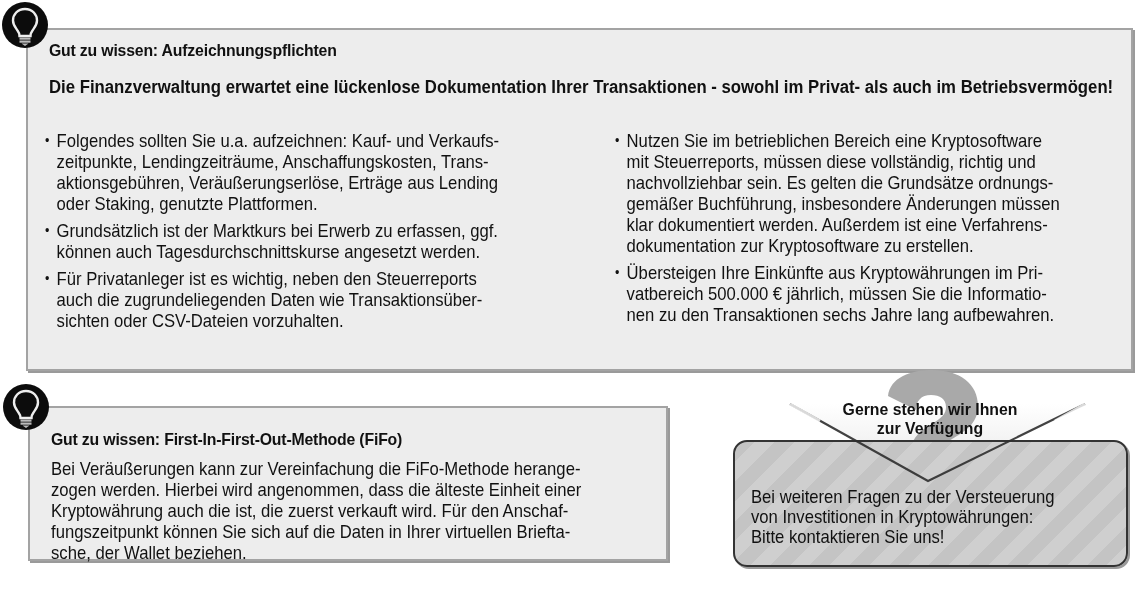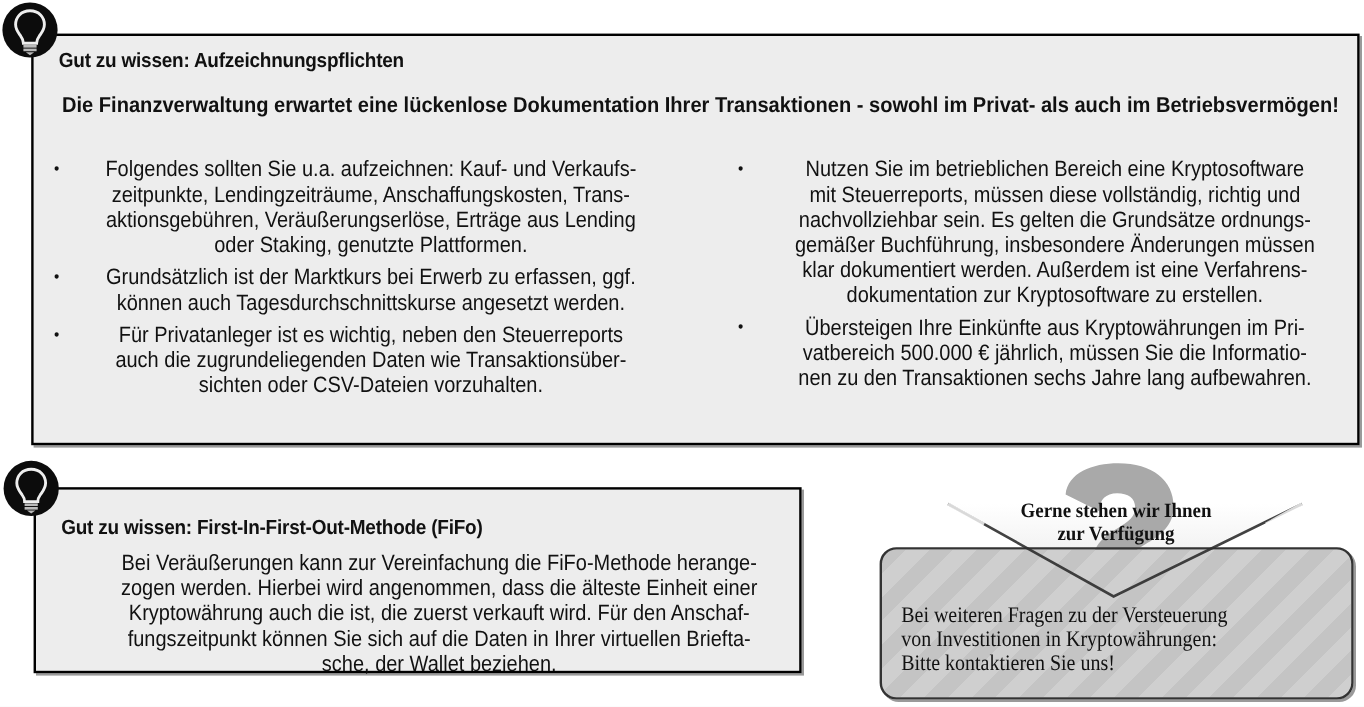--- a/index.html
+++ b/index.html
@@ -4,23 +4,22 @@
 <style>
   html, body { margin:0; padding:0; }
   body {
     width:1137px; height:589px; position:relative; overflow:hidden;
     background:#ffffff; color:#111;
     font-family:"Liberation Sans", sans-serif;
   }
   .infobox {
     position:absolute; box-sizing:border-box;
     background:#ededed;
-    border:2px solid #000000;
+    border:2px solid #a3a3a3;
     box-shadow:2px 2px 0 #9a9a9a;
-    text-align:center;
   }
   #box1 { left:26px; top:28px; width:1107px; height:343px; }
   #box2 { left:28px; top:406px; width:640px; height:155px; }
 
   .bulb {
     position:absolute; width:46px; height:46px; border-radius:50%;
     background:#0c0c0c;
   }
   .bulb svg { position:absolute; left:0; top:0; }
   #bulb1 { left:2px; top:2px; }
@@ -54,21 +53,21 @@
   ul.bullets li::before {
     content:"\2022"; position:absolute; left:1px; top:0; font-size:14px;
   }
   .fifo-text {
     position:absolute; left:21px; top:50px; width:700px;
     font-size:18.5px; line-height:21px; white-space:pre-line;
     transform:scaleX(0.9); transform-origin:left top;
   }
 
   
-  #contact { position:absolute; left:720px; top:380px; width:417px; height:209px;font-family:Liberation Serif, serif; }
+  #contact { position:absolute; left:720px; top:364px; width:417px; height:209px; }
   #contact-box {
     position:absolute; left:13px; top:76px; width:395px; height:127px;
     box-sizing:border-box; border:2px solid #333; border-radius:14px;
     background:repeating-linear-gradient(135deg,#c4c4c4 0 14px,#cfcfcf 14px 28px);
     box-shadow:2px 2px 0 #9a9a9a;
   }
   #contact svg.deco { position:absolute; left:0; top:0; }
   #contact-heading {
     position:absolute; left:80px; top:36px; width:260px; text-align:center;
     font-weight:bold; font-size:17px; line-height:19px; white-space:pre-line;

